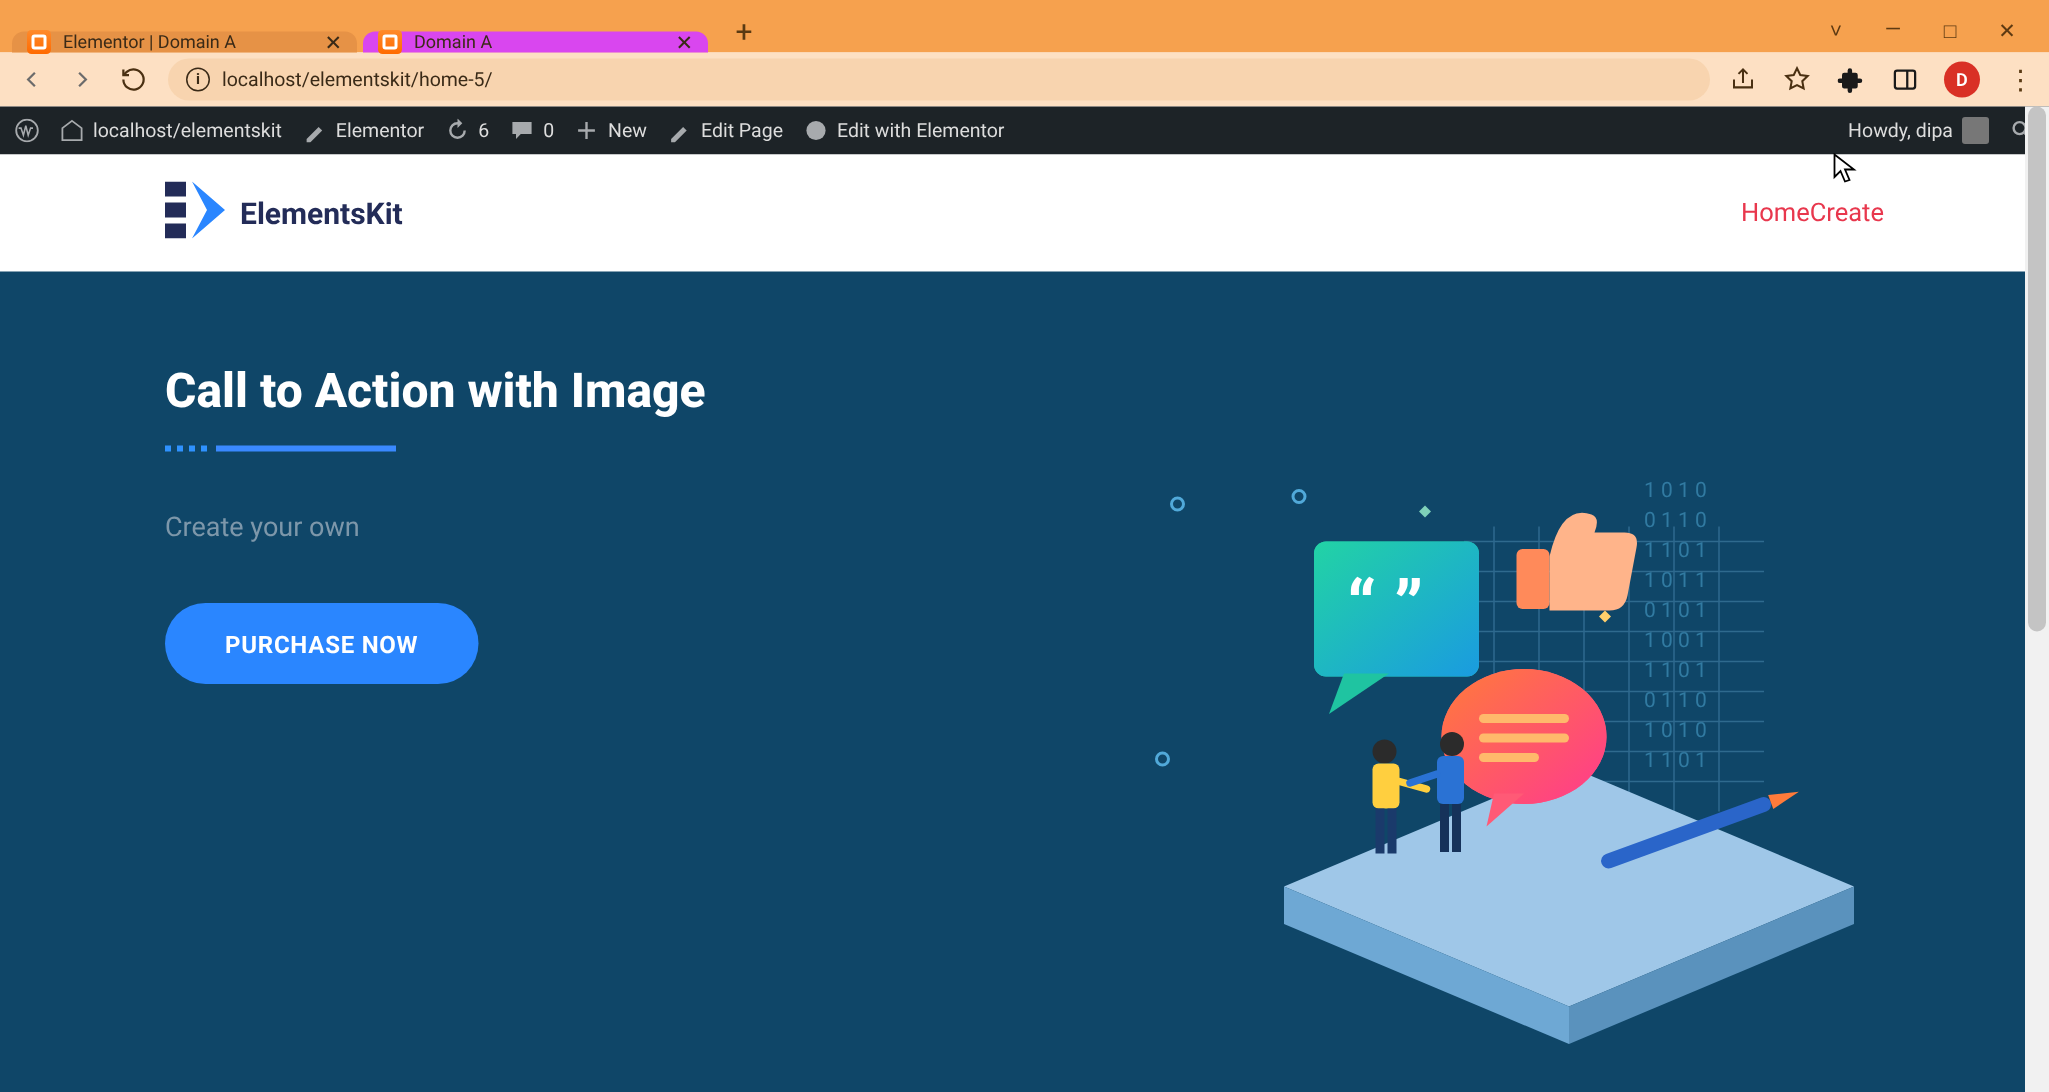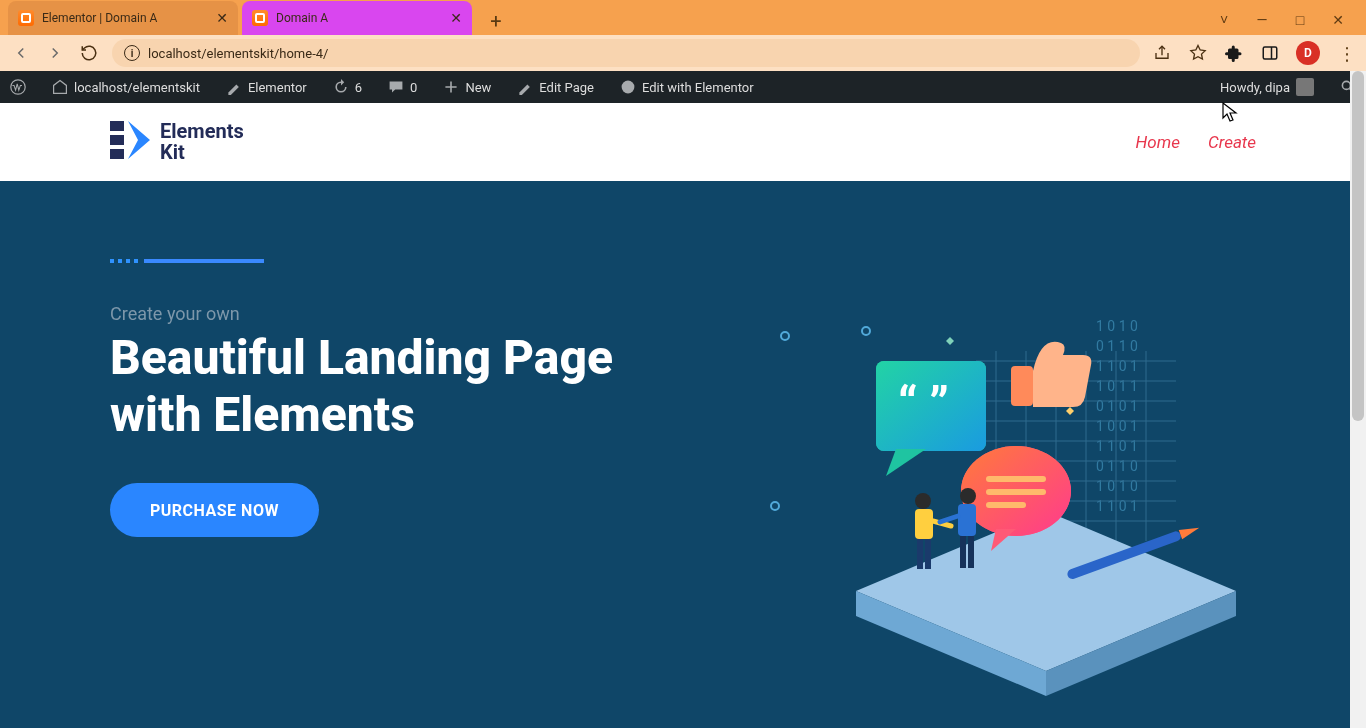--- a/index.html
+++ b/index.html
@@ -1,20 +1,20 @@
 <!DOCTYPE html>
 <html><head>
 <meta charset="utf-8">
 <style>
   * { margin: 0; padding: 0; box-sizing: border-box; font-family: -apple-system, BlinkMacSystemFont, "Segoe UI", Roboto, Arial, sans-serif; }
   html, body { width: 1366px; height: 728px; overflow: hidden; }
 
   
   .titlebar { height: 35px; background: #F6A14E; display: flex; align-items: flex-end; padding: 0 8px 0 8px; }
-  .tab { display: flex; align-items: center; height: 34px; border-radius: 8px 8px 0 0; padding: 3px 10px; margin-right: 4px; font-size: 12px; gap: 8px; position: relative; }
+  .tab { display: flex; align-items: center; height: 14px; border-radius: 8px 8px 0 0; padding: 3px 10px; margin-right: 4px; font-size: 12px; gap: 8px; position: relative; }
   .tab.inactive { background: #E69246; color: #3a2a17; width: 230px;}
   .tab.active   { background: #d946ef; color: #3a2a17; width: 230px;}
   .tab .favicon { width:16px; height:16px; background: linear-gradient(#ff8b2c,#ff6a00); border-radius:3px; position:relative;}
   .tab .favicon::after{content:"";position:absolute;inset:3px;border:2px solid #fff;border-radius:2px;}
   .tab .close { margin-left: auto; font-size: 14px; }
   .newtab { width: 28px; height: 28px; display:flex; align-items:center; justify-content:center; font-size:20px; color:#5a3a12; margin-left:6px;}
   .winctrl { margin-left:auto; display:flex; gap:18px; align-items:center; padding-right:10px; color:#5e3a12; font-size:14px; height:30px;}
   .winctrl span{width:20px;text-align:center;}
 
   .toolbar { height: 36px; background: #FDE0C3; display:flex; align-items:center; padding: 0 10px; gap:12px; color:#5a3a12;}
@@ -22,33 +22,33 @@
   .nav-btn svg { width:18px; height:18px; stroke:#6b6b6b; }
   .nav-btn.enabled svg{stroke:#4a3012;}
   .addr { flex:1; height:28px; background:#F8D4AF; border-radius:20px; display:flex; align-items:center; padding:0 12px; gap:8px; font-size:13px; color:#3a2a17;}
   .addr .info{width:16px;height:16px;border:1.5px solid #3a2a17;border-radius:50%;display:flex;align-items:center;justify-content:center;font-size:10px;font-weight:bold;}
   .right-icons{display:flex;align-items:center;gap:16px;}
   .right-icons .icon{width:20px;height:20px;display:flex;align-items:center;justify-content:center;}
   .avatar-d{width:24px;height:24px;border-radius:50%;background:#D93025;color:#fff;display:flex;align-items:center;justify-content:center;font-size:12px;font-weight:600;}
   .kebab{font-size:18px;letter-spacing:-2px;}
 
   
-  .wp-bar{height:32px;background:#1d2327;color:#ddd;display:flex;align-items:center;font-size:13px;padding:0 10px;gap:26px;}
+  .wp-bar{height:32px;background:#1d2327;color:#ddd;display:flex;align-items:center;font-size:13px;padding:0 10px;gap:14px;}
   .wp-bar .item{display:flex;align-items:center;gap:6px;cursor:pointer;}
   .wp-bar .item svg{width:16px;height:16px;fill:#a7aaad;}
   .wp-bar .spacer{flex:1;}
   .wp-bar .avatar-sm{width:18px;height:18px;background:#777;border-radius:2px;}
   .wp-bar .search svg{fill:#a7aaad;}
 
   
   .site-header{height:78px;background:#fff;display:flex;align-items:center;padding:0 110px;justify-content:space-between;}
   .logo{display:flex;align-items:center;gap:10px;}
   .logo-mark{color:#232c58;}
-  .logo-text{display:flex;flex-direction:column;line-height:1.05;color:#232c58;font-weight:700;font-size:20px;}
-  .site-nav{display:flex;gap:28px;font-style:italic;}
+  .logo-text{display:flex;flex-direction:row;line-height:1.05;color:#232c58;font-weight:700;font-size:20px;}
+  .site-nav{display:flex;}
   .site-nav a{color:#e8374d;text-decoration:none;font-size:17px;}
 
   
   .hero{position:relative;height:547px;background:#0f4668;padding:60px 110px 0 110px;display:flex;color:#fff;}
   .hero-left{width:640px;}
   .cta-heading{font-size:32px;font-weight:800;color:#fff;}
   .dots-line{display:flex;align-items:center;gap:0;margin:18px 0 22px 0;}
   .dot{width:4px;height:4px;background:#2f92ff;margin-right:4px;}
   .dots-line .bar{width:120px;height:4px;background:#3a89ff;margin-left:2px;}
   .cta-desc{font-size:17px;color:#f1f5f8;line-height:1.5;}
@@ -104,21 +104,21 @@
       </svg>
   </div>
   <div class="nav-btn enabled">
     <svg viewBox="0 0 24 24" fill="none" stroke-width="2">
         <path d="M3 12a9 9 0 1 0 3-6.7L3 8"></path>
         <path d="M3 3v5h5"></path>
       </svg>
   </div>
   <div class="addr">
     <span class="info">i</span>
-    <span>localhost/elementskit/home-4/</span>
+    <span>localhost/elementskit/home-5/</span>
   </div>
   <div class="right-icons">
     <span class="icon">
       <svg viewBox="0 0 24 24" width="18" height="18" fill="none" stroke="#4a3012" stroke-width="1.8">
           <path d="M4 12v7h16v-7"></path>
           <path d="M12 3v12"></path>
           <path d="M8 7l4-4 4 4"></path>
         </svg>
     </span>
     <span class="icon">
@@ -222,33 +222,30 @@
     </span>
   </div>
   <nav class="site-nav">
     <a>Home</a>
     <a>Create</a>
   </nav>
 </div>
 
 <div class="hero">
   <div class="hero-left">
+    <h2 class="cta-heading">Call to Action with Image</h2>
     <div class="dots-line">
       <span class="dot"></span>
         <span class="dot"></span>
         <span class="dot"></span>
         <span class="dot"></span>
       <span class="bar"></span>
     </div>
 
     <div class="pretitle">Create your own</div>
-    <h1 class="big-title">
-      <span>Beautiful Landing Page</span><br>
-      <span>with Elements</span>
-    </h1>
 
     <div class="purchase-btn">
       <span>PURCHASE NOW</span>
     </div>
   </div>
 
   <div class="hero-right">
     <span class="sparkle" style="left:30px;top:90px"></span>
     <span class="sparkle" style="left:20px;top:260px"></span>
     <svg class="illus" viewBox="0 0 460 400">

